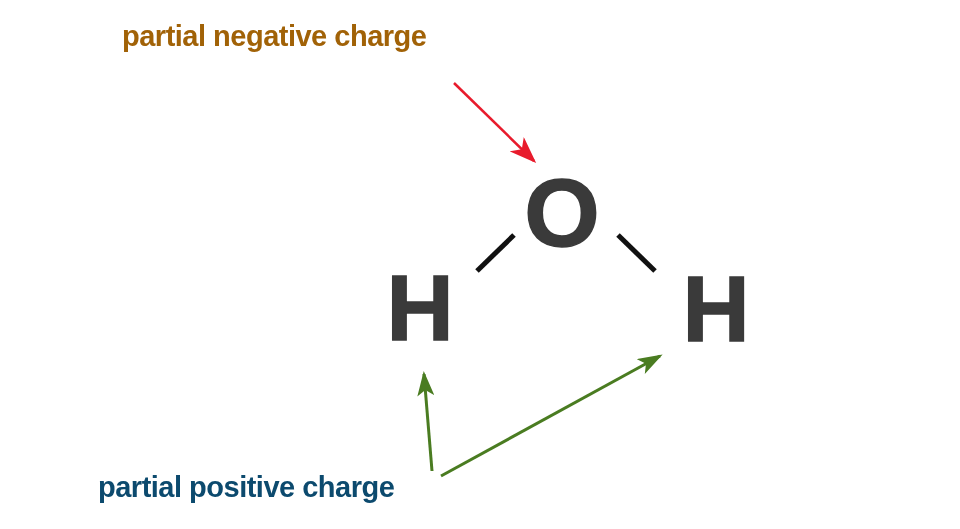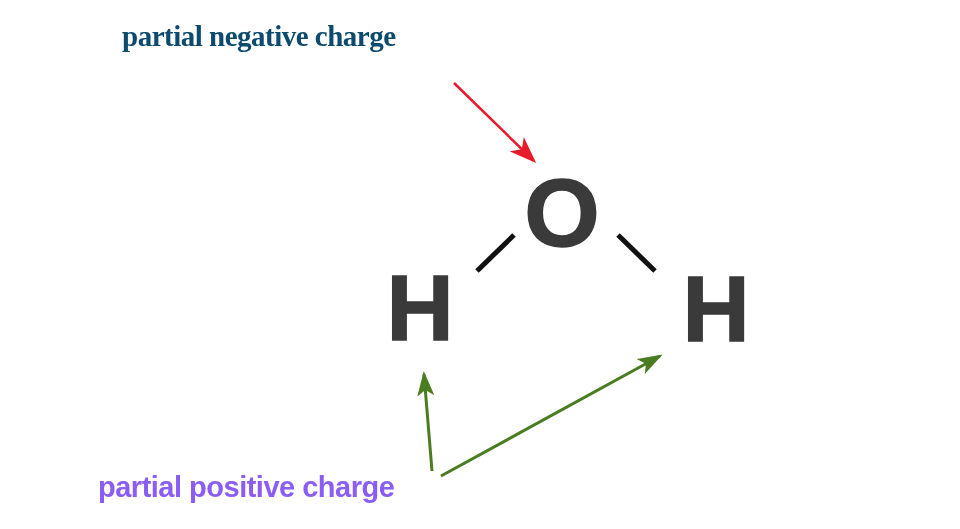--- a/index.html
+++ b/index.html
@@ -24,27 +24,26 @@
   .charge-label {
     position: absolute;
     font-weight: bold;
     font-size: 29px;
     letter-spacing: -0.5px;
     white-space: nowrap;
   }
   .charge-label.negative {
     left: 122px;
     top: 20px;
-    color: #0c4a6e;
-    font-family: Liberation Serif, serif;
+    color: #a16207;
   }
   .charge-label.positive {
     left: 98px;
     top: 471px;
-    color: #8b5cf6;
+    color: #0c4a6e;
   }
   .atom {
     position: absolute;
     transform: translate(-50%, -50%);
     color: #3a3a3a;
     font-weight: bold;
     line-height: 1;
     -webkit-text-stroke: 1.5px #3a3a3a;
   }
   .atom.oxygen {

